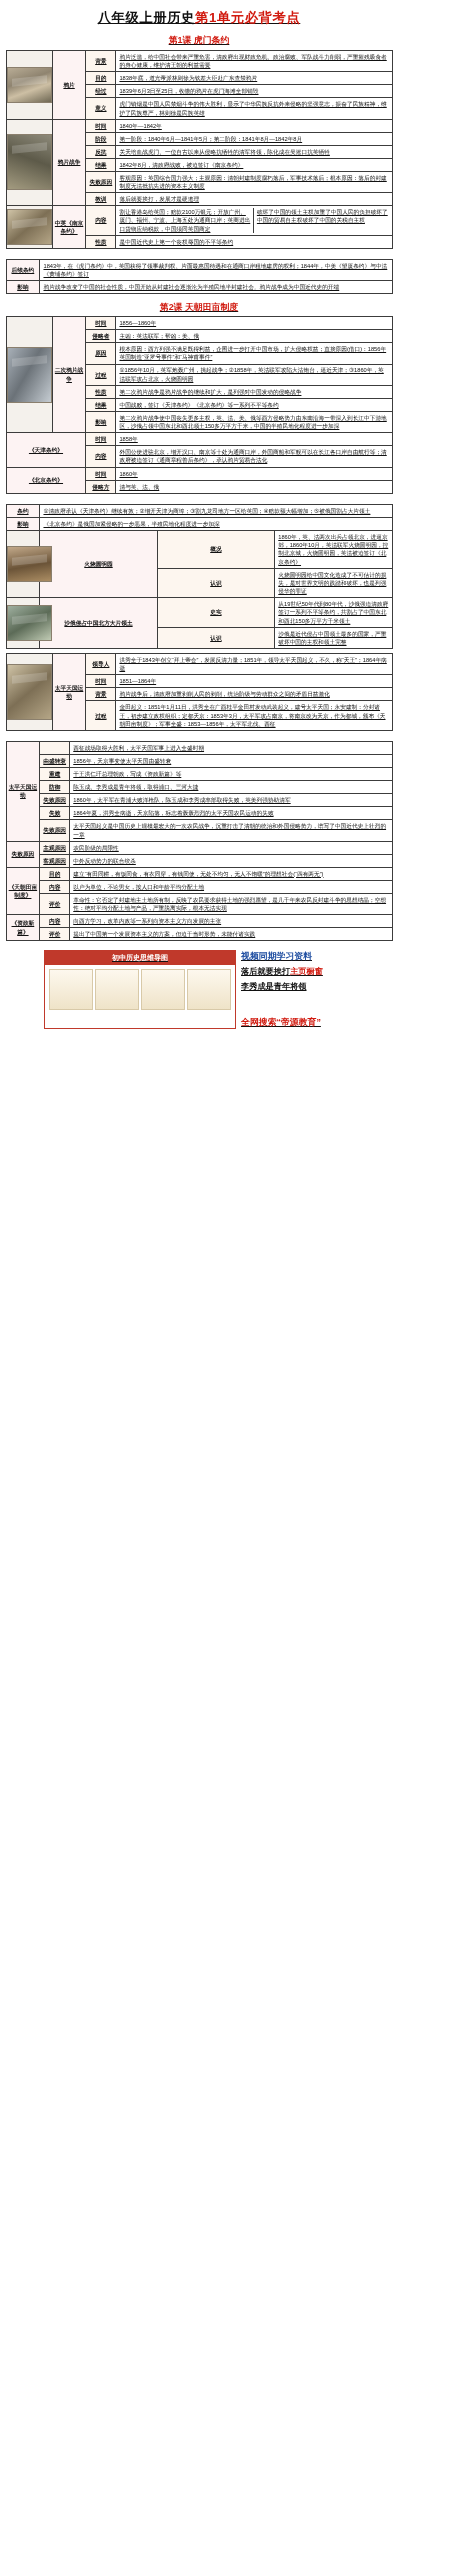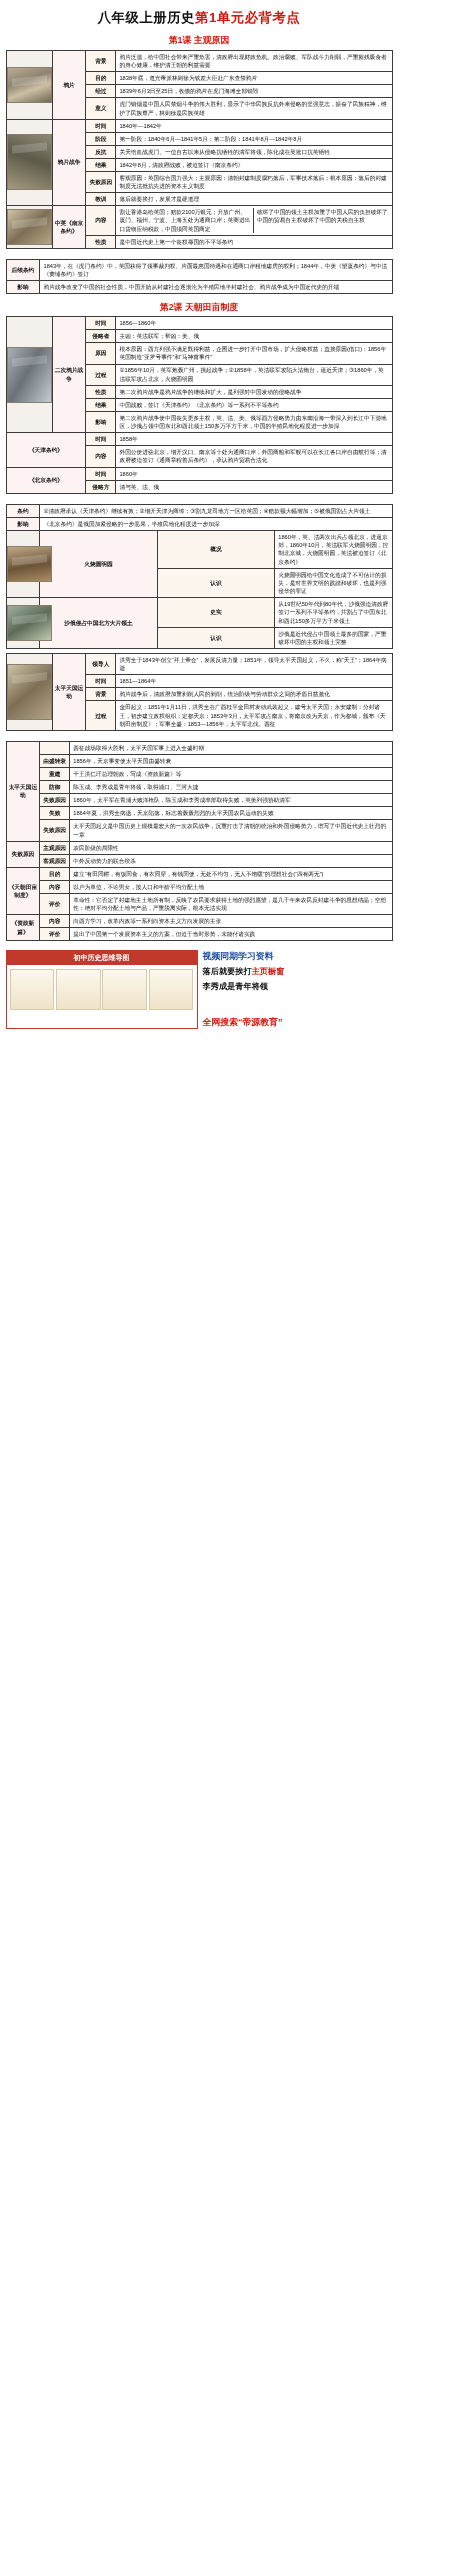--- a/index.html
+++ b/index.html
@@ -1,17 +1,17 @@
 <!DOCTYPE html>
 <html style="font-size:10px"><head>
 <meta charset="utf-8">
 <style>
   html,body{margin:0;padding:0;background:#ffffff;}
   body{width:455px;font-family:"Liberation Sans","DejaVu Sans",sans-serif;color:#111;}
-  .page{width:398px;position:relative;}
+  .page{width:398px;position:relative;text-decoration:underline;}
   
   .doc-title{text-align:center;font-size:13.3px;font-weight:bold;letter-spacing:0.6px;padding:8.9px 0 3.8px;}
   .doc-title .hl{color:#d11a0f;}
   .unit-title{text-align:center;font-size:8.9px;font-weight:bold;color:#d11a0f;margin:3.8px 0 2.5px;}
   .section-title{text-align:center;font-size:8.9px;font-weight:bold;color:#d11a0f;margin:6.3px 0 2.5px;}
   
   table{border-collapse:collapse;width:387px;margin:0 auto 3.8px;table-layout:fixed;}
   td{border:0.6px solid #3c3c3c;font-size:5.7px;line-height:1.45;padding:1.3px 1.9px;vertical-align:middle;}
   td.lbl{width:29px;text-align:center;font-weight:bold;background:#fdf3f3;}
   td.sub{width:25px;text-align:center;font-weight:bold;background:#fdf6ef;}
@@ -26,21 +26,21 @@
       position:relative;overflow:hidden;}
   .ph:after{content:"";position:absolute;left:3.8px;right:3.8px;top:8.9px;height:7.6px;
       background:rgba(255,255,255,.18);transform:skewY(-6deg);}
   .ph.p2{background:linear-gradient(200deg,#8d8a7a 0%,#5d5a49 45%,#a39b80 100%);}
   .ph.p3{background:linear-gradient(140deg,#cfc3a6 0%,#7d6f55 50%,#b5a687 100%);}
   .ph.p4{background:linear-gradient(120deg,#a8b0b8 0%,#6b7278 45%,#c5ccd2 100%);}
   .ph.p5{background:linear-gradient(170deg,#c2a98a 0%,#6b5438 55%,#ab8d63 100%);}
   .ph.p6{background:linear-gradient(150deg,#9fb0a0 0%,#5c6b57 50%,#c0cbb4 100%);}
   .ph.tall{height:54px;}
   
-  .footer{width:387px;margin:8.9px auto 6.3px;display:flex;gap:5px;align-items:stretch;}
+  .footer{width:387px;margin:8.9px auto 6.3px;display:flex;gap:5px;align-items:stretch;padding-left:44px;}
   .f-left{width:190px;border:1.3px solid #c0392b;background:#fff;position:relative;}
   .f-left .cap{background:#c0392b;color:#fff;font-size:7px;font-weight:bold;text-align:center;padding:1.9px 0;}
   .f-left .bars{display:flex;gap:1.9px;padding:3.8px;}
   .f-left .bars div{flex:1;height:39px;border:0.6px solid #d8c9a8;
       background:linear-gradient(180deg,#fdf8ee,#efe3c8);}
   .f-right{flex:1;display:flex;flex-direction:column;justify-content:center;gap:3.2px;}
   .f-right .l1{font-size:8.9px;font-weight:bold;color:#1f4ea1;}
   .f-right .l2{font-size:8.2px;font-weight:bold;}
   .f-right .l2 em{font-style:normal;color:#d11a0f;}
   .f-right .l3{font-size:8.2px;font-weight:bold;}
@@ -49,21 +49,21 @@
 </style>
 </head>
 <body>
 
 <div class="page">
 
   <div class="doc-title">
     <span>八年级上册历史</span><span class="hl">第1单元</span><span class="hl">必背考点</span>
   </div>
 
-  <div class="unit-title">第1课 主观原因</div>
+  <div class="unit-title">第1课 虎门条约</div>
 
   <table>
     <tbody>
         <tr>
       <td class="pic" rowspan="4">
             <div class="ph"></div>
           </td>
       <td class="lbl" rowspan="4">鸦片</td>
       <td class="sub">背景</td>
       <td class="body">鸦片泛滥，给中国社会带来严重危害，清政府出现财政危机、政治腐败、军队战斗力削弱，严重摧残吸食者的身心健康，维护清王朝的利益需要</td>

